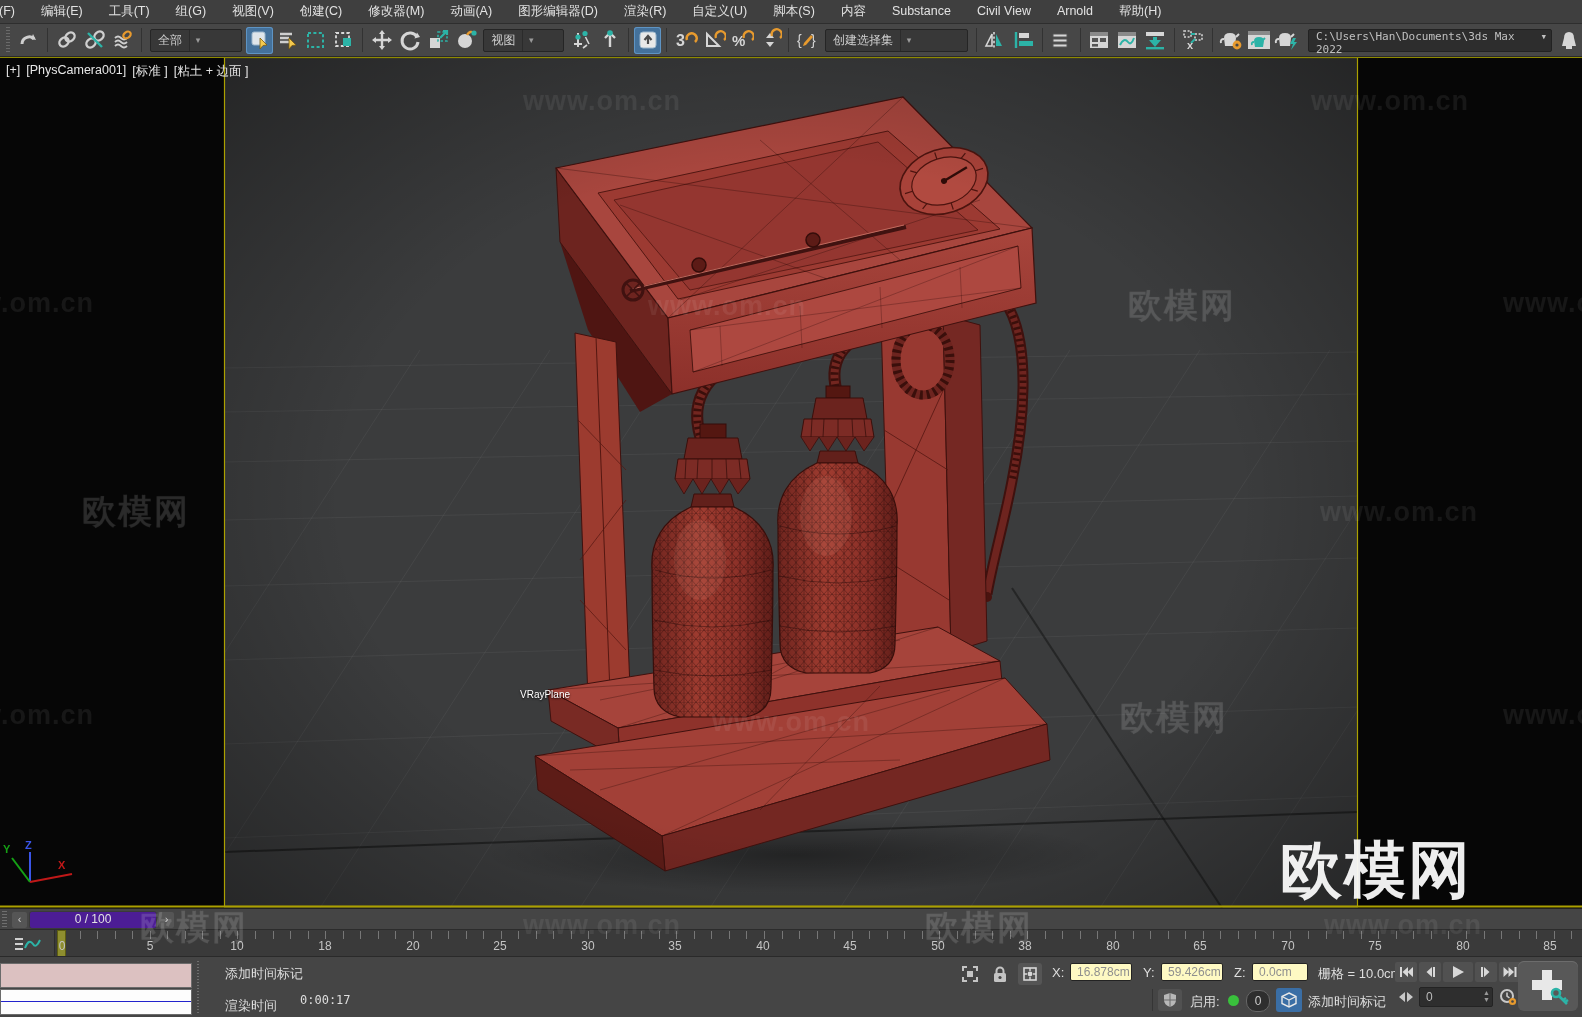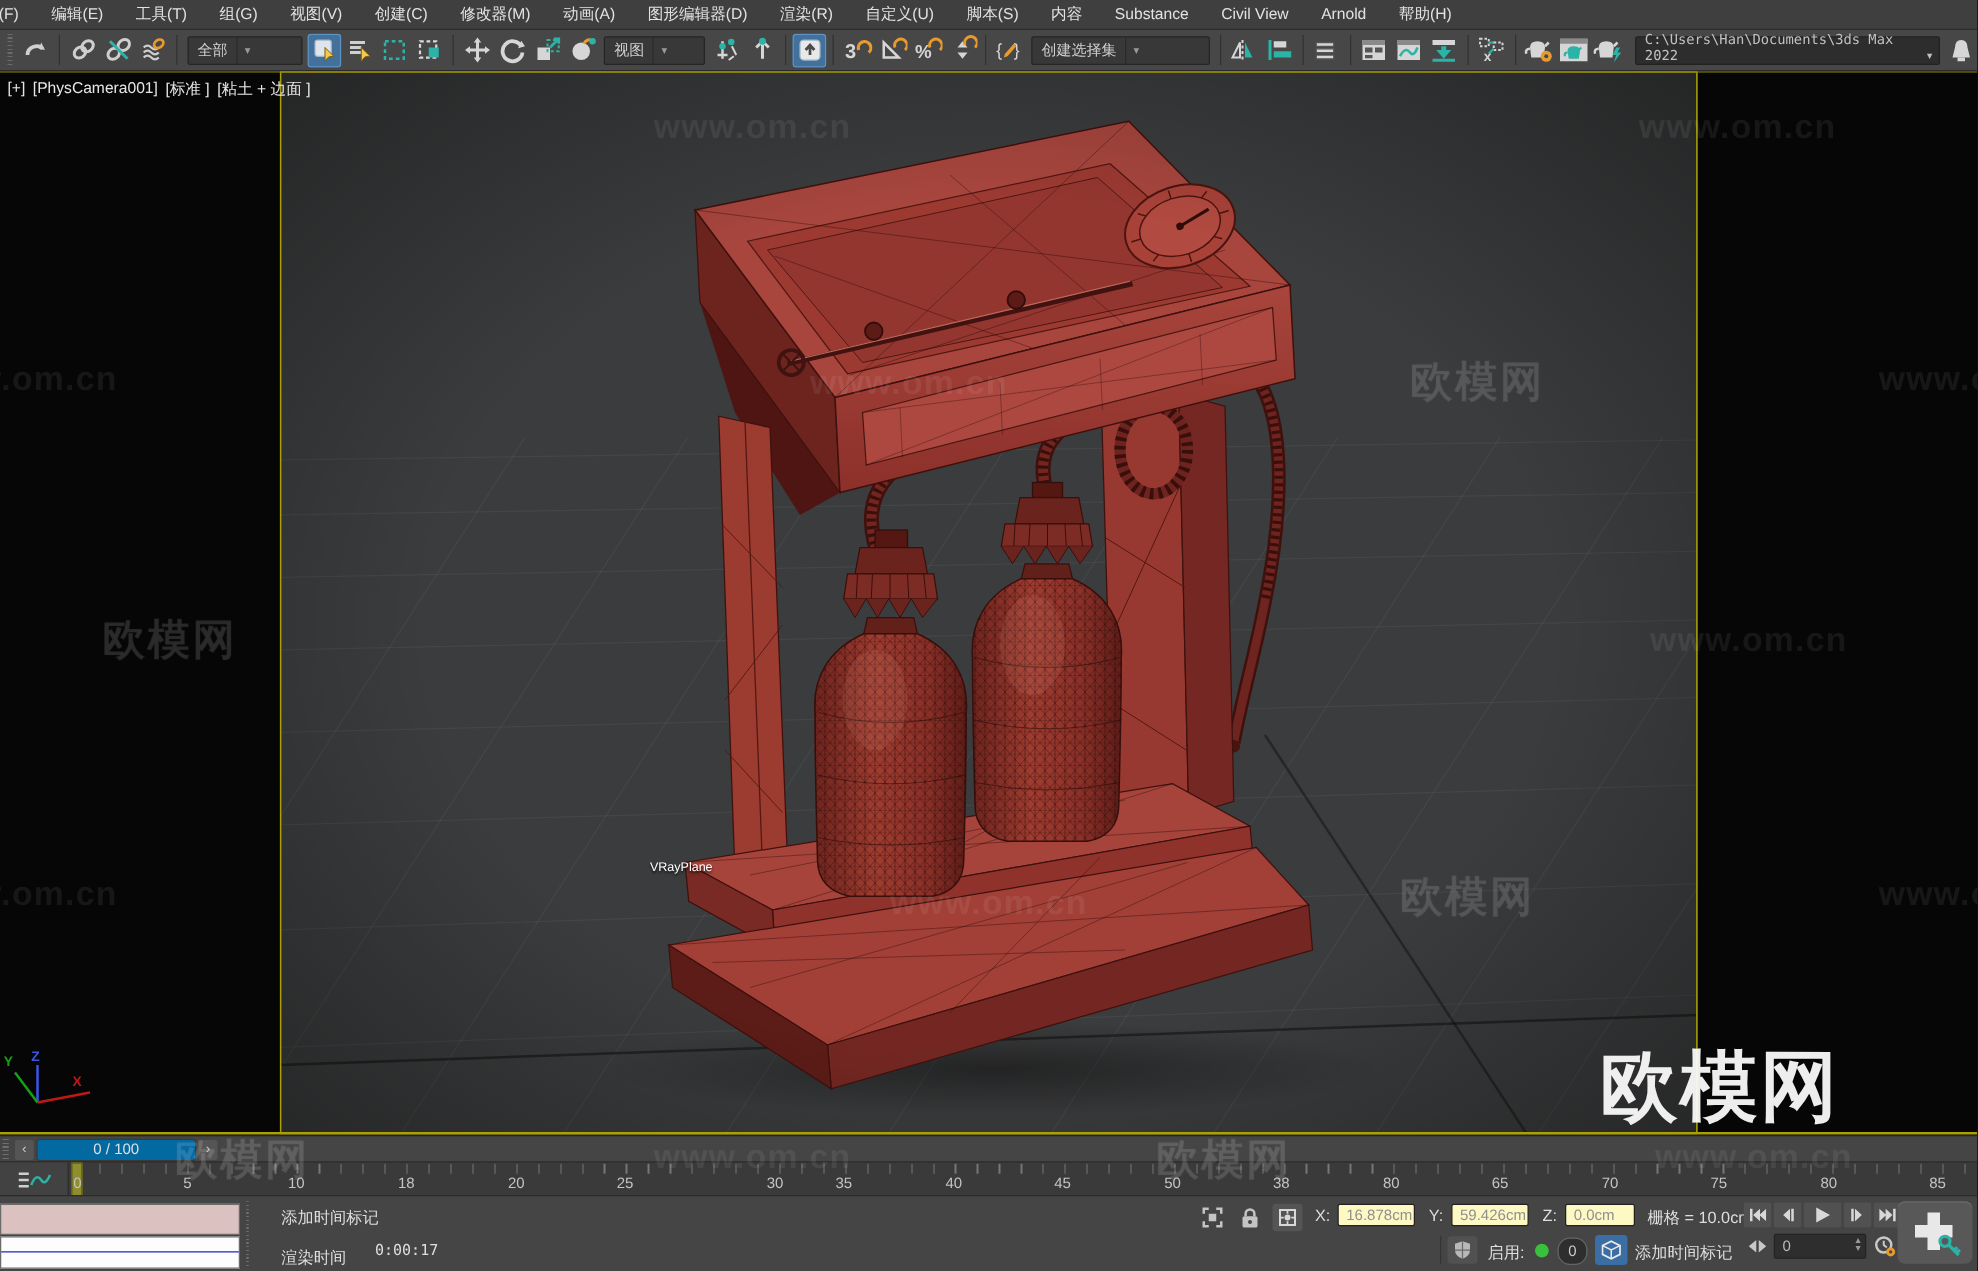--- a/index.html
+++ b/index.html
@@ -14,21 +14,21 @@
   #toolbar{position:absolute;left:0;top:24px;width:1582px;height:33px;background:#474747;
            display:flex;align-items:center;gap:1px;padding:0 0 0 6px;box-sizing:border-box;border-bottom:1px solid #2a2a2a;}
   .tsep{width:1px;height:24px;background:#323232;margin:0 4px;flex:none;}
   .thandle{width:4px;height:26px;flex:none;margin-right:4px;
     background:repeating-linear-gradient(180deg,#6a6a6a 0 1px,transparent 1px 3px);}
   .tbtn{width:27px;height:27px;flex:none;display:flex;align-items:center;justify-content:center;border-radius:3px;}
   .tbtn.active{background:#44719b;box-shadow:inset 0 0 0 1px #5e94c4;}
   .tdrop{height:21px;background:#383838;border:1px solid #252525;border-radius:2px;display:flex;align-items:center;
          font-size:12px;color:#cfcfcf;padding-left:7px;margin:0 3px;}
   .tdrop .arr{width:16px;height:100%;display:flex;align-items:center;justify-content:center;color:#9a9a9a;font-size:9px;border-left:1px solid #2b2b2b;margin-left:7px;}
-  .pathfield{height:21px;background:#2d2d2d;border:1px solid #222;border-radius:2px;display:flex;align-items:flex-end;
+  .pathfield{height:21px;background:#2d2d2d;border:1px solid #222;border-radius:2px;display:flex;align-items:flex-start;
              font-family:"DejaVu Sans Mono","Liberation Mono",monospace;font-size:11px;color:#c0c0c0;padding:0 4px 0 7px;margin-left:6px;}
   svg.ic{display:block;}
   
   #viewport{position:absolute;left:0;top:57px;width:1582px;height:851px;background:#060606;}
   #scene{position:absolute;left:0;top:0;}
   #vp-label{position:absolute;left:6px;top:6px;font-size:12.5px;color:#e6e6e6;display:flex;gap:6px;white-space:nowrap;}
   #vp-label span{cursor:default;}
   #vray-label{position:absolute;left:520px;top:632px;font-size:10px;font-weight:normal;color:#fff;text-shadow:0 1px 2px rgba(0,0,0,.8);}
   
   #wm-layer{position:absolute;left:0;top:0;width:1582px;height:976px;pointer-events:none;z-index:40;}
@@ -37,21 +37,21 @@
   .wm.cn{font-size:34px;letter-spacing:2px;color:rgba(255,255,255,0.055);
          text-shadow:0 0 1px rgba(255,255,255,0.10);}
   #big-logo{position:absolute;left:1280px;top:839px;font-size:62px;font-weight:bold;color:rgba(250,250,250,.95);
             letter-spacing:2px;z-index:45;line-height:1;}
   
   #tslider{position:absolute;left:0;top:908px;width:1582px;height:21px;background:#454545;border-top:1px solid #222;
            display:flex;align-items:center;}
   .vhandle{width:5px;height:17px;margin:0 3px 0 2px;
     background:repeating-linear-gradient(180deg,#6f6f6f 0 1px,transparent 1px 3px);}
   .tsbtn{width:15px;height:16px;background:#555;border-radius:2px;color:#ccc;font-size:11px;line-height:15px;text-align:center;margin:0 2px;}
-  #tsbar{width:126px;height:16px;background:#0369a1;border-radius:3px;border:1px solid #3a3a3a;
+  #tsbar{width:126px;height:16px;background:#4c1d95;border-radius:3px;border:1px solid #3a3a3a;
          color:#e2e2e2;font-size:12px;text-align:center;line-height:15px;}
   
   #ruler{position:absolute;left:0;top:929px;width:1582px;height:27px;background:#3a3a3a;border-top:1px solid #2c2c2c;}
   #trackicon{position:absolute;left:0;top:0;width:54px;height:27px;background:#424242;border-right:1px solid #2c2c2c;
              display:flex;align-items:center;justify-content:center;}
   #ruler-track{position:absolute;left:54px;top:1px;right:0;height:8px;
      background:repeating-linear-gradient(90deg,#777 0 1px,transparent 1px 17.55px);background-position:8px 0;}
   .rlabel{position:absolute;top:9px;transform:translateX(-50%);font-size:12px;color:#c4c4c4;}
   #frame-marker{position:absolute;left:57px;top:0;width:9px;height:27px;background:#8e8e2f;border:1px solid #5d5d10;box-sizing:border-box;}
   
@@ -528,21 +528,21 @@
   <div id="ruler-track"></div>
   <div id="frame-marker"></div>
   <div>
 
   <span class="rlabel" style="left: 62px;">0</span>
       <span class="rlabel" style="left: 150px;">5</span>
       <span class="rlabel" style="left: 237px;">10</span>
       <span class="rlabel" style="left: 325px;">18</span>
       <span class="rlabel" style="left: 413px;">20</span>
       <span class="rlabel" style="left: 500px;">25</span>
-      <span class="rlabel" style="left: 588px; margin-left: 32px;">30</span>
+      <span class="rlabel" style="left: 588px;">30</span>
       <span class="rlabel" style="left: 675px;">35</span>
       <span class="rlabel" style="left: 763px;">40</span>
       <span class="rlabel" style="left: 850px;">45</span>
       <span class="rlabel" style="left: 938px;">50</span>
       <span class="rlabel" style="left: 1025px;">38</span>
       <span class="rlabel" style="left: 1113px;">80</span>
       <span class="rlabel" style="left: 1200px;">65</span>
       <span class="rlabel" style="left: 1288px;">70</span>
       <span class="rlabel" style="left: 1375px;">75</span>
       <span class="rlabel" style="left: 1463px;">80</span>

